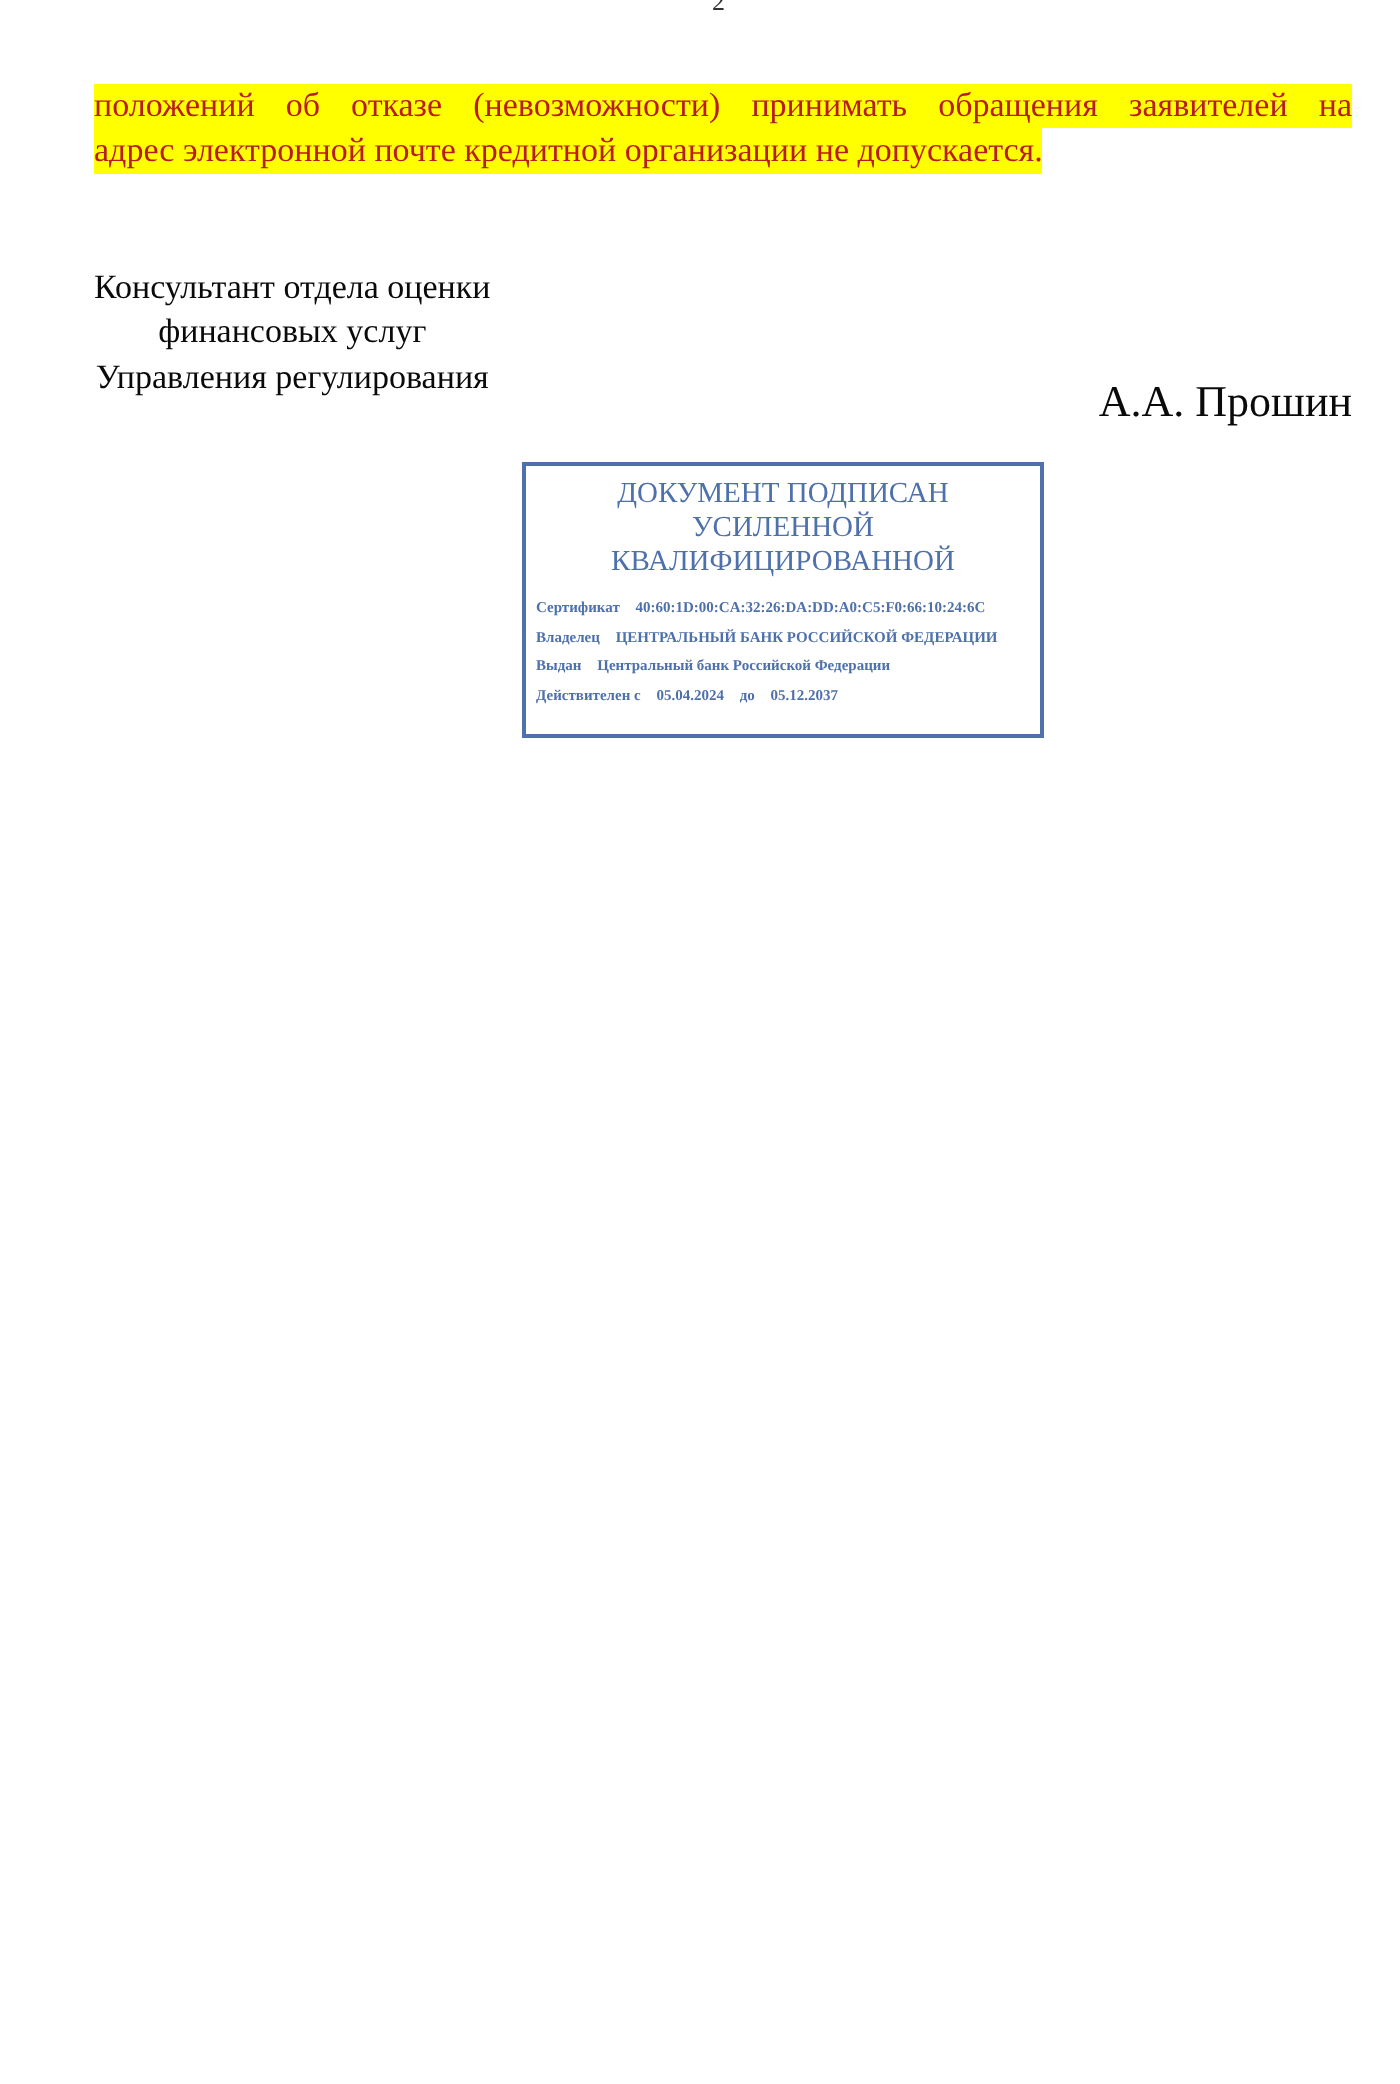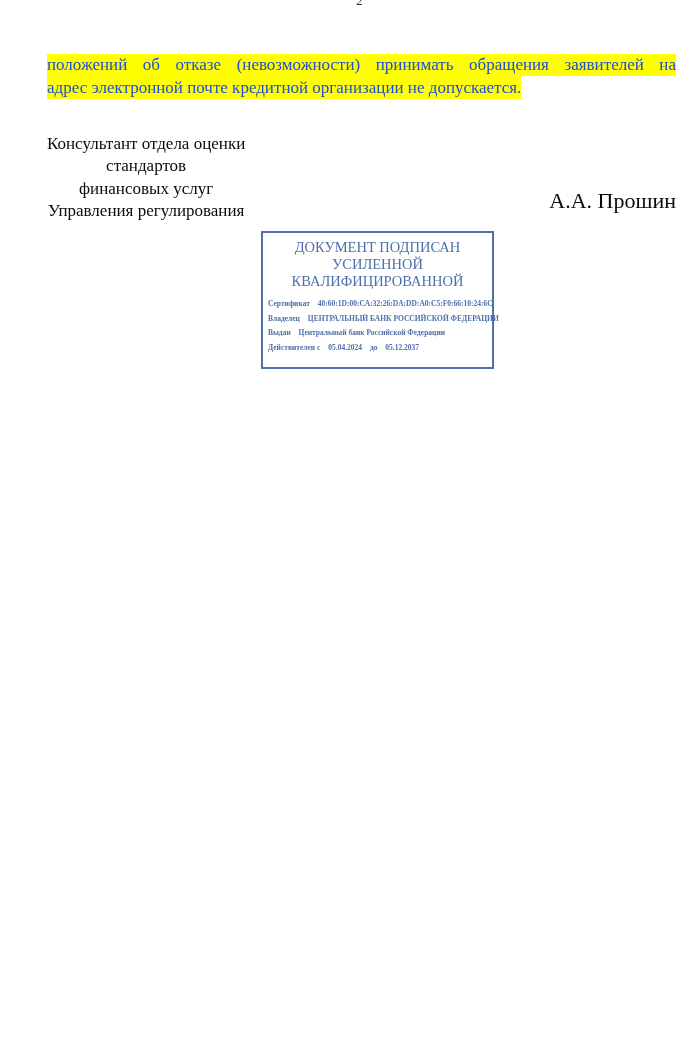--- a/index.html
+++ b/index.html
@@ -19,25 +19,25 @@
     top: -7px;
     left: 356px;
     font-size: 13px;
     color: #333;
   }
 
   
   .para {
     position: absolute;
     left: 47px;
-    top: 54px;
+    top: 42px;
     width: 629px;
     font-size: 17px;
     line-height: 22.4px;
-    color: #1d4ed8;
+    color: #b91c1c;
   }
   .hl-line1 {
     display: block;
     background: #ffff00;
     text-align: justify;
     text-align-last: justify;
   }
   .hl-line2-wrap { display: block; }
   .hl-line2 {
     background: #ffff00;
@@ -61,21 +61,21 @@
     right: 24px;
     font-size: 22px;
     color: #0a0a0a;
   }
 
   
   .stamp {
     position: absolute;
     left: 261px;
     top: 231px;
-    width: 233px;
+    width: 261px;
     height: 138px;
     border: 2px solid #4e70ab;
     box-sizing: border-box;
     color: #4e70ab;
   }
   .stamp-title {
     padding-top: 6px;
     text-align: center;
     font-size: 14.5px;
     line-height: 17px;
@@ -101,21 +101,20 @@
 
   <div class="page-number">2</div>
 
   <div class="para">
     <span class="hl-line1">положений об отказе (невозможности) принимать обращения заявителей на</span>
     <span class="hl-line2-wrap"><span class="hl-line2">адрес электронной почте кредитной организации не допускается.</span></span>
   </div>
 
   <div class="sig-block">
     <div>Консультант отдела оценки</div>
-    <div>стандартов</div>
     <div>финансовых услуг</div>
     <div>Управления регулирования</div>
   </div>
 
   <div class="sig-name">А.А. Прошин</div>
 
   <div class="stamp">
     <div class="stamp-title">
       <div>ДОКУМЕНТ ПОДПИСАН</div>
       <div>УСИЛЕННОЙ</div>

